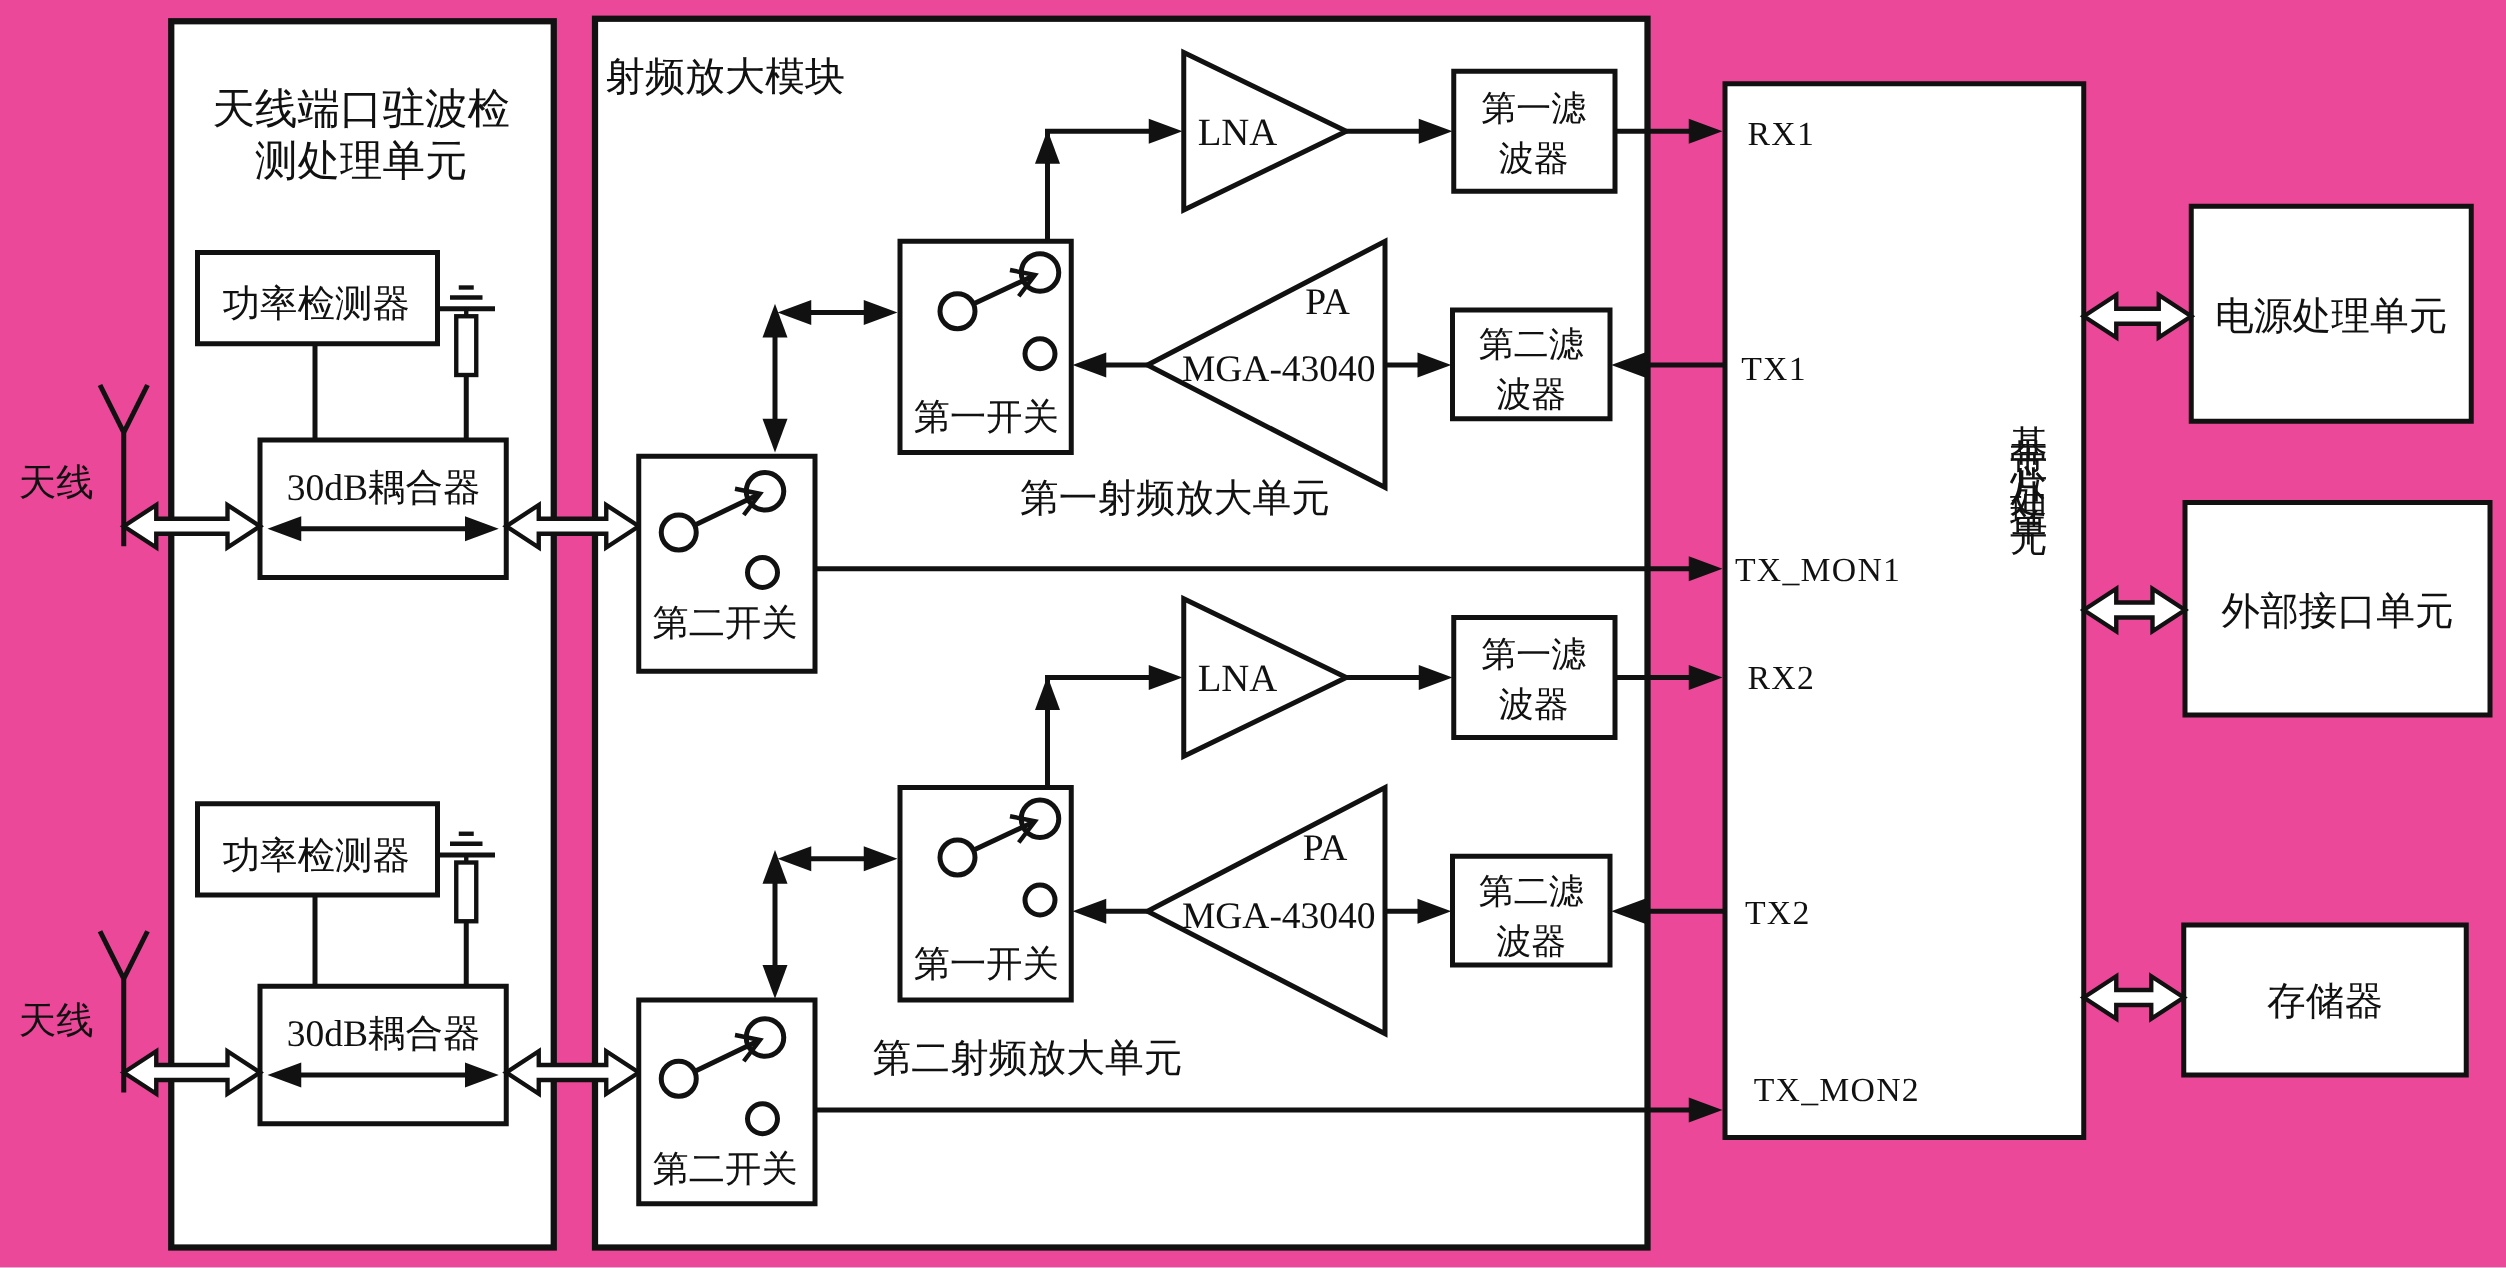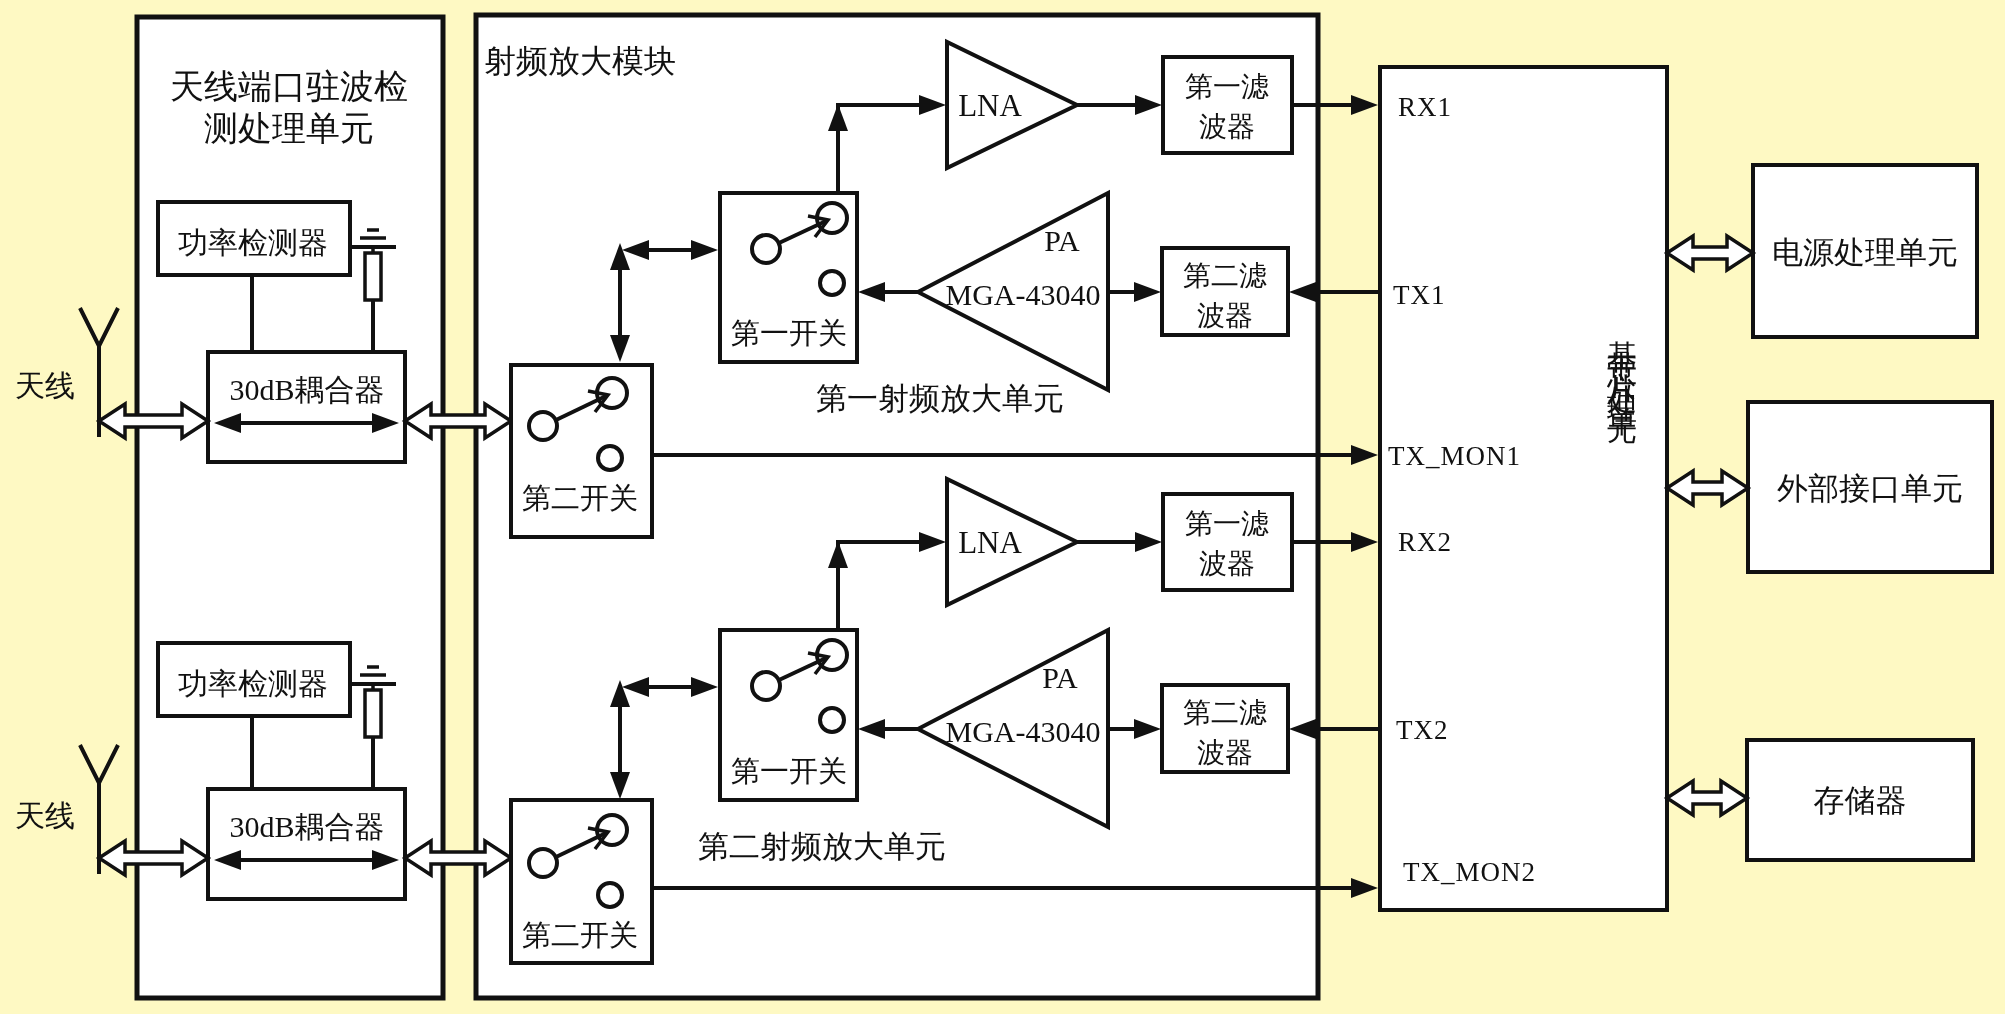--- a/index.html
+++ b/index.html
@@ -1,16 +1,16 @@
 <!DOCTYPE html>
 <html><head>
 <meta charset="utf-8">
 <style>
   html,body{margin:0;padding:0;background:#ffffff;}
-  .stage{position:relative;width:2005px;height:1014px;background:#fef9c3;overflow:hidden;
+  .stage{position:relative;width:2005px;height:1014px;background:#ec4899;overflow:hidden;
          font-family:"Liberation Serif","DejaVu Serif",serif;}
   svg{position:absolute;left:0;top:0;}
   svg text{fill:#111;font-family:"Liberation Serif","DejaVu Serif",serif;}
   .t34{font-size:34px;} .t32{font-size:32px;} .t31{font-size:31px;} .t30{font-size:30px;}
   .t29{font-size:29px;} .t28{font-size:28px;} .t27{font-size:27px;letter-spacing:1px;}
   .mid{text-anchor:middle;}
   .box{fill:#ffffff;stroke:#111;}
   .ln{stroke:#111;stroke-width:4;fill:none;}
   .ln3{stroke:#111;stroke-width:3.5;fill:none;}
   .ah{fill:#111;stroke:none;}

